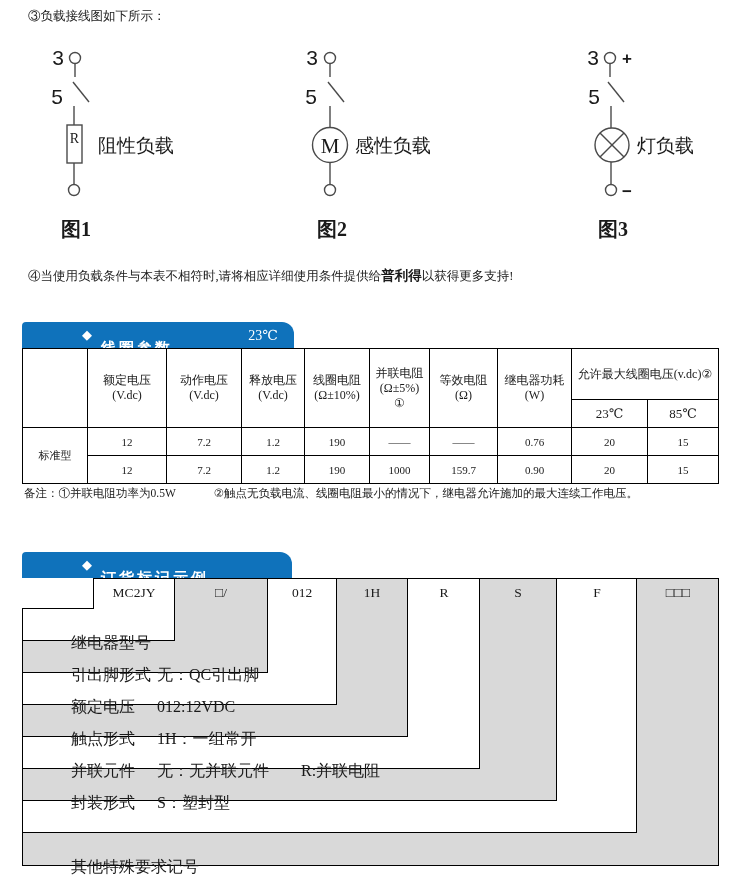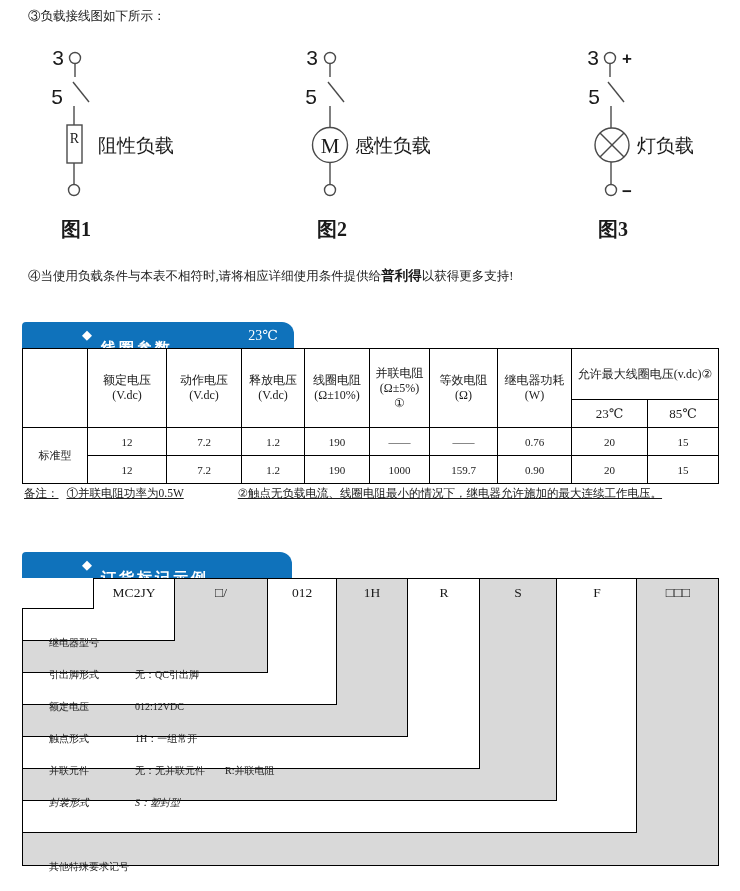--- a/index.html
+++ b/index.html
@@ -32,32 +32,32 @@
   
   .coil-table { position:absolute; left:22px; top:348px; border-collapse:collapse; table-layout:fixed; background:#fff; }
   .coil-table td { border:1px solid #000; text-align:center; vertical-align:middle; padding:0; }
   .coil-table .hc { font-size:12px; line-height:15px; }
   .coil-table .h1 td { height:50px; }
   .coil-table .h2 td { height:27px; font-size:13px; }
   .coil-table .dr td { height:27px; font-size:11px; }
   .coil-table .rowlabel { font-size:13px; }
 
   .remark { position:absolute; left:24px; top:486px; font-size:11.5px; white-space:nowrap; }
-  .remark span { margin-right:8px;text-decoration:underline; }
+  .remark span { margin-right:0; }
   .remark .gap { display:inline-block; width:38px; }
 
   
   .stair { position:absolute; left:22px; top:578px; width:641px; height:288px; }
   .step { position:absolute; left:0; top:0; box-sizing:border-box; border:1px solid #000; }
   .step.g { background:#d9d9d9; }
   .step.w { background:#fff; }
   .blankcell { position:absolute; left:0; top:0; width:72px; height:31px; box-sizing:border-box;
                border-right:1px solid #000; border-bottom:1px solid #000; background:#fff; }
   .code { position:absolute; top:7px; transform:translateX(-50%); font-size:13.5px; line-height:16px; white-space:nowrap; }
-  .orow { position:absolute; left:12px; font-size:10px; line-height:18px; white-space:pre; }
+  .orow { position:absolute; left:25px; font-size:16px; line-height:18px; white-space:pre; }
   .orow .lbl { display:inline-block; min-width:86px; }
 </style>
 </head>
 <body>
 
 <div class="page">
 
   <div class="note" style="left:28px; top:8px;">③负载接线图如下所示：</div>
 
   <div class="fig" style="left:28px; top:42px;">
@@ -240,21 +240,21 @@
     </div>
     <div class="orow" style="top:102px;">
       <span class="lbl">额定电压</span><span>012:12VDC</span>
     </div>
     <div class="orow" style="top:134px;">
       <span class="lbl">触点形式</span><span>1H：一组常开</span>
     </div>
     <div class="orow" style="top:166px;">
       <span class="lbl">并联元件</span><span>无：无并联元件　　R:并联电阻</span>
     </div>
-    <div class="orow" style="top:198px;font-style:italic;">
+    <div class="orow" style="top:198px;">
       <span class="lbl">封装形式</span><span>S：塑封型</span>
     </div>
     <div class="orow" style="top:262px;">
       <span class="lbl">其他特殊要求记号</span><span></span>
     </div>
   </div>
 
 </div>
 
 </body></html>

